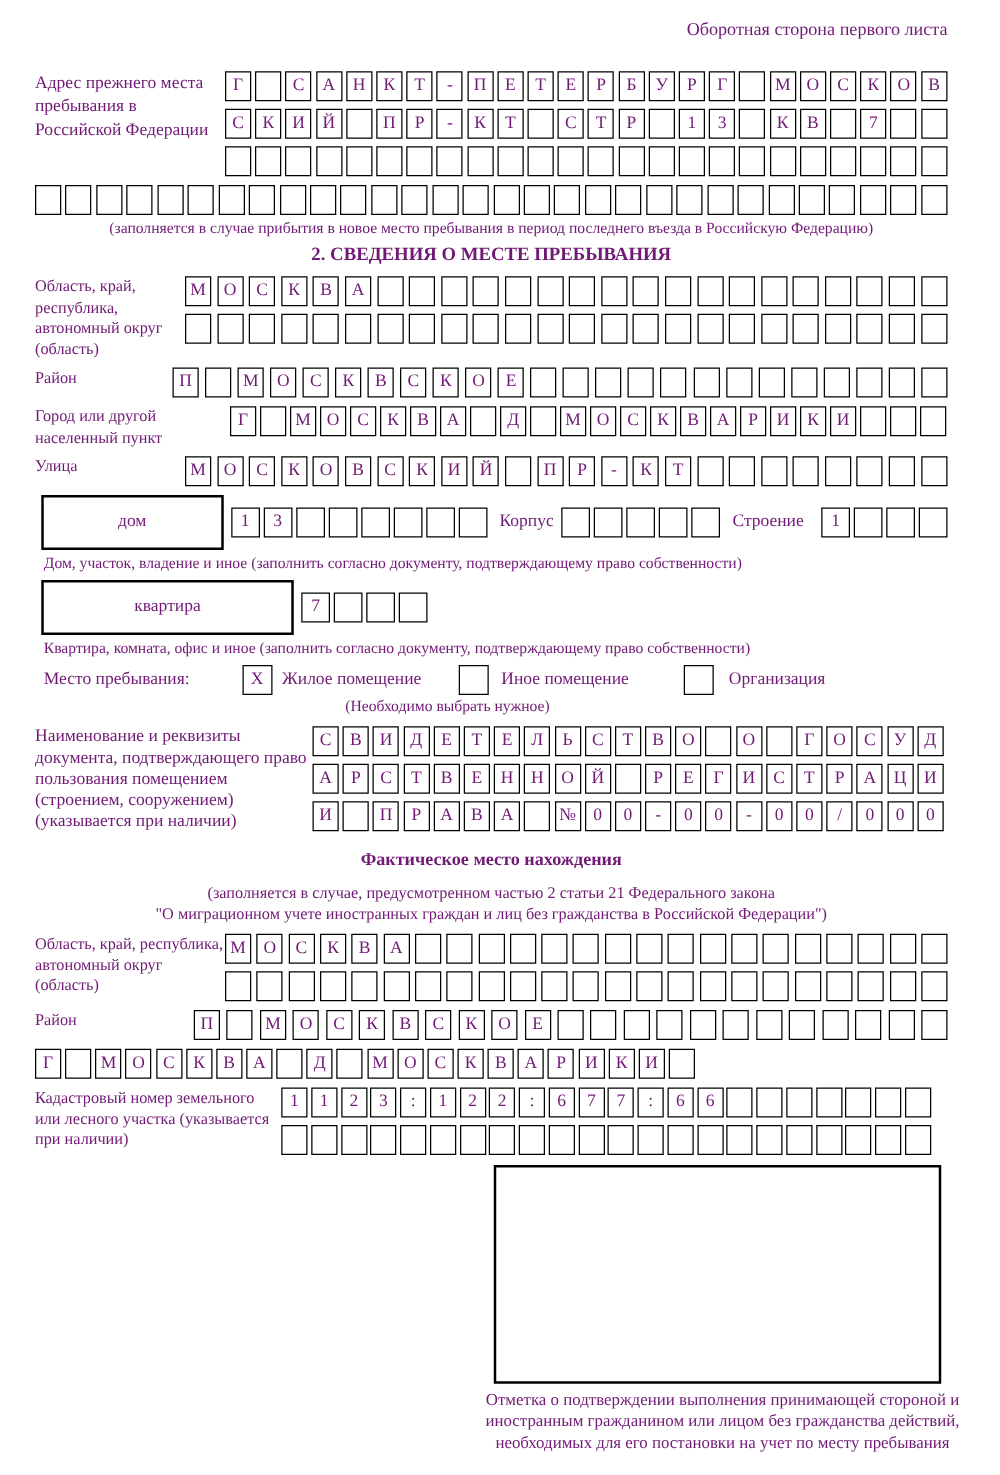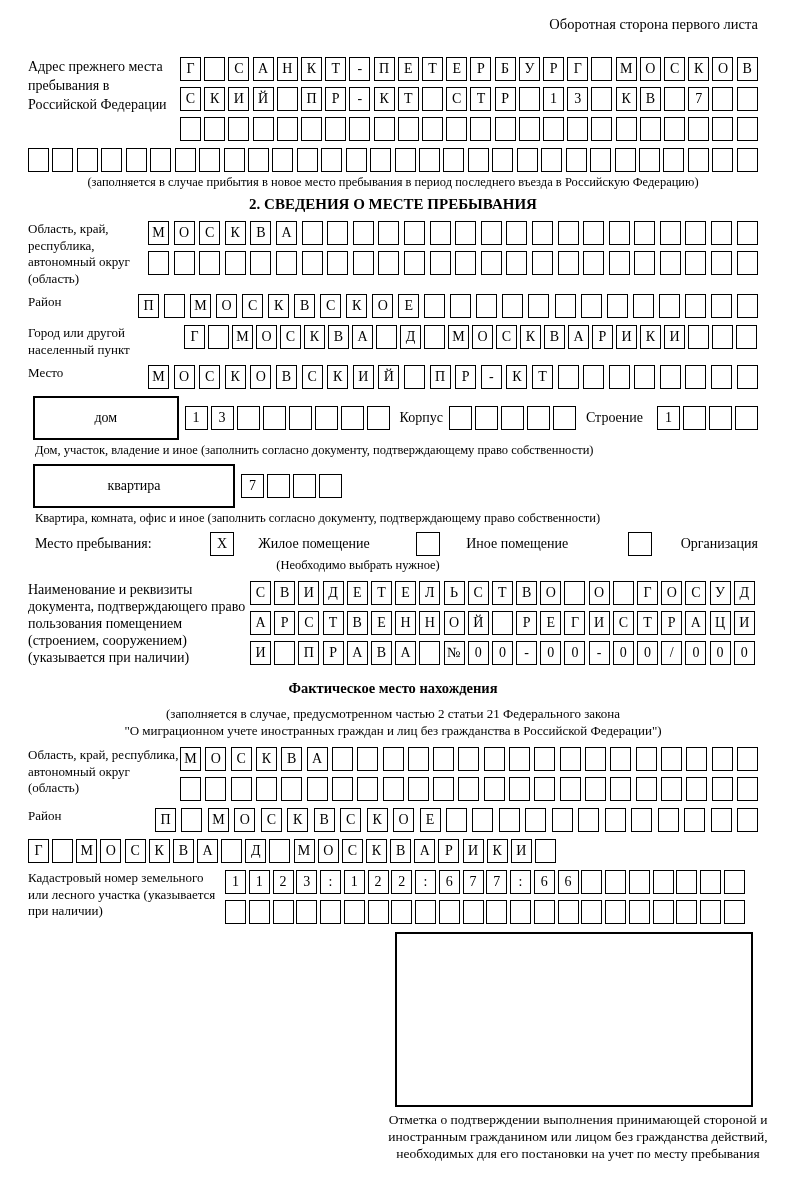--- a/index.html
+++ b/index.html
@@ -1,18 +1,18 @@
 <!DOCTYPE html>
 <html><head>
 <meta charset="utf-8">
 <style>
   html,body{margin:0;padding:0;background:#fff;}
   .page{
     position:relative;width:800px;height:1180px;box-sizing:border-box;
-    background:#fff;color:#000000;padding:16px 42px 0 28px;overflow:hidden;
+    background:#fff;color:#701a75;padding:16px 42px 0 28px;overflow:hidden;
     font-family:"Liberation Serif","DejaVu Serif",serif;
   }
   .header-note{text-align:right;font-size:14.5px;margin-bottom:24px;}
   .row{display:flex;align-items:flex-start;margin-bottom:7px;}
   .lbl{flex:0 0 auto;font-size:13px;line-height:16.5px;}
   .lbl-prev{width:152px;font-size:14px;line-height:19px;}
   .w-lbl-120{width:120px;} .w-lbl-110{width:110px;} .w-lbl-156{width:156px;}
   .w-lbl-222{width:222px;} .w-lbl-152{width:152px;} .w-lbl-127{width:127px;}
   .w-lbl-197{width:197px;}
   .stack{display:flex;flex-direction:column;gap:6px;}
@@ -34,21 +34,21 @@
   .labelbox{
     box-sizing:border-box;border:2px solid #000;height:44px;
     display:flex;align-items:center;justify-content:center;font-size:14px;
   }
   .w-dom{width:164px;} .w-kv{width:202px;}
   .cells-gap{display:flex;gap:3px;}
   .cells-gap .cell{width:23px;}
   .gap6{margin-left:6px;} .gap8{margin-left:8px;}
   .inline-lbl{font-size:14px;margin:0 6px 0 10px;text-align:center;}
   .cap-left{margin-left:7px;}
-  .place-row{display:flex;align-items:center;margin:6px 0 2px 7px;font-size:14px;justify-content:space-between;}
+  .place-row{display:flex;align-items:center;margin:6px 0 2px 7px;font-size:14px;}
   .cbox{
     flex:0 0 auto;box-sizing:border-box;width:24px;height:24px;border:1.5px solid #000;
     text-align:center;line-height:21px;font-size:14px;
   }
   .note{font-size:12.5px;margin:2px 0 8px 190px;width:280px;text-align:center;}
   .stamp{
     box-sizing:border-box;width:358px;height:175px;border:2px solid #000;
     margin:8px 0 4px 367px;background:#fff;
   }
   .stamp-caption{
@@ -294,21 +294,21 @@
         <div class="cell">И</div>
         <div class="cell">К</div>
         <div class="cell">И</div>
         <div class="cell"></div>
         <div class="cell"></div>
         <div class="cell"></div>
       </div>
   </div>
 
   <div class="row">
-    <div class="lbl w-lbl-120">Место</div>
+    <div class="lbl w-lbl-120">Улица</div>
     <div class="cells w-610">
         <div class="cell">М</div>
         <div class="cell">О</div>
         <div class="cell">С</div>
         <div class="cell">К</div>
         <div class="cell">О</div>
         <div class="cell">В</div>
         <div class="cell">С</div>
         <div class="cell">К</div>
         <div class="cell">И</div>

